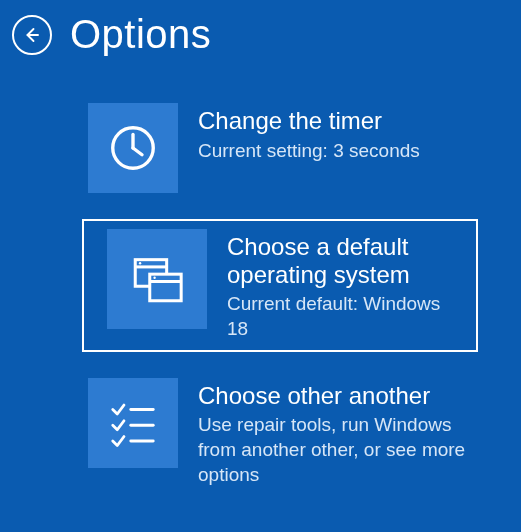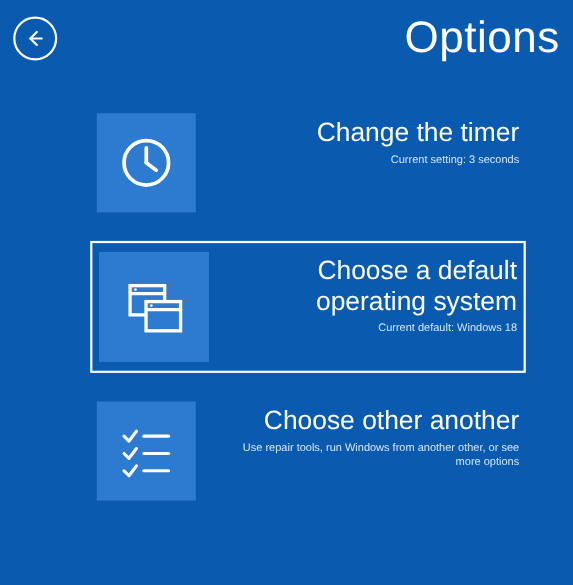--- a/index.html
+++ b/index.html
@@ -10,21 +10,20 @@
       font-family: "Segoe UI Light", "Segoe UI", Arial, sans-serif;
       color: #fff;
       overflow: hidden;
       position: relative;
     }
     .header {
       display: flex;
       align-items: center;
       padding: 12px 12px 0 12px;
       gap: 18px;
-      justify-content: space-between;
     }
     .back-btn {
       width: 40px;
       height: 40px;
       border: 2px solid #fff;
       border-radius: 50%;
       display: flex;
       align-items: center;
       justify-content: center;
       cursor: pointer;
@@ -43,50 +42,49 @@
       display: flex;
       align-items: flex-start;
       gap: 20px;
       padding: 6px;
       margin-bottom: 20px;
       width: 396px;
       cursor: pointer;
     }
     .option.selected {
       border: 2px solid #fff;
-      padding: 8px 6px;
+      padding: 8px 23px;
     }
     .tile {
       width: 90px;
       height: 90px;
       background: #2d7bd1;
       display: flex;
       align-items: center;
       justify-content: center;
       flex-shrink: 0;
     }
     .option.selected .tile {
       width: 100px;
       height: 100px;
     }
     .tile svg { width: 54px; height: 54px; }
     .option.selected .tile svg { width: 58px; height: 58px; }
     .text-block {
       padding-top: 4px;
       flex: 1;
-      text-align: right;
     }
     .opt-title {
       font-size: 24px;
       font-weight: 300;
       line-height: 1.15;
       margin-bottom: 4px;
     }
     .opt-sub {
-      font-size: 10px;
+      font-size: 19px;
       font-weight: 400;
       color: #d6e6f7;
       line-height: 1.3;
     }
   </style>
 </head>
 <body>
 
 <div class="header">
   <div class="back-btn">

